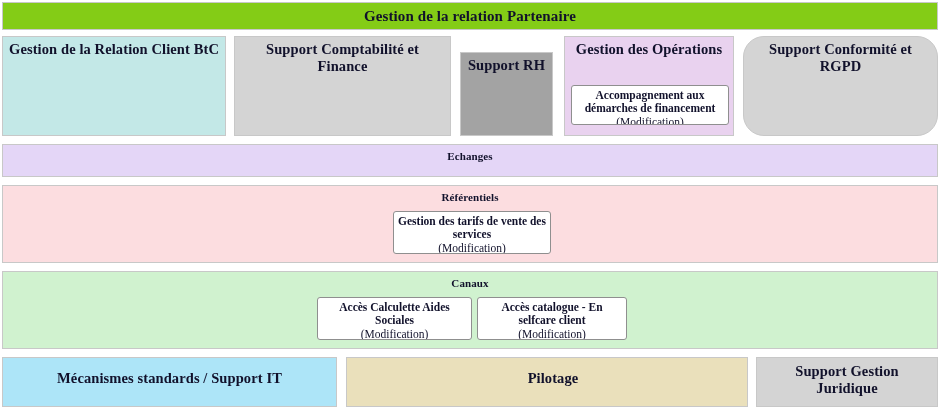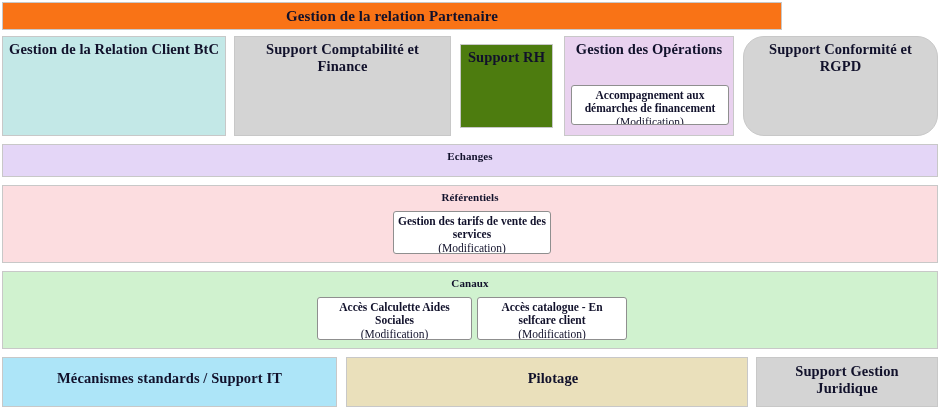--- a/index.html
+++ b/index.html
@@ -68,33 +68,33 @@
     font-size: 11.5px;
     line-height: 1.2;
     color: #11112b;
   }
 </style>
 </head>
 <body>
 
 <div class="canvas">
 
-  <div class="block" style="left: 2px; top: 2px; width: 780px; height: 28px; background: #f97316;">
+  <div class="block" style="left: 2px; top: 2px; width: 936px; height: 28px; background: #84cc16;">
     <span class="block-title header-title">Gestion de la relation Partenaire</span>
   </div>
 
   <div class="block" style="left: 2px; top: 36px; width: 224px; height: 100px; background: rgb(195, 232, 231);">
     <span class="block-title">Gestion de la Relation Client BtC</span>
   </div>
 
   <div class="block" style="left: 234px; top: 36px; width: 217px; height: 100px; background: rgb(212, 212, 212);">
     <span class="block-title">Support Comptabilité et Finance</span>
   </div>
 
-  <div class="block" style="left: 460px; top: 44px; width: 93px; height: 84px; background: #4d7c0f;">
+  <div class="block" style="left: 460px; top: 52px; width: 93px; height: 84px; background: #a3a3a3;">
     <span class="block-title">Support RH</span>
   </div>
 
   <div class="block" style="left: 564px; top: 36px; width: 170px; height: 100px; background: rgb(233, 210, 239);">
     <span class="block-title">Gestion des Opérations</span>
     <div class="card" style="left:6px; top:48px; width:158px; height:40px;">
       <span class="card-name">Accompagnement aux démarches de financement</span>
       <span class="card-state">(Modification)</span>
     </div>
   </div>

